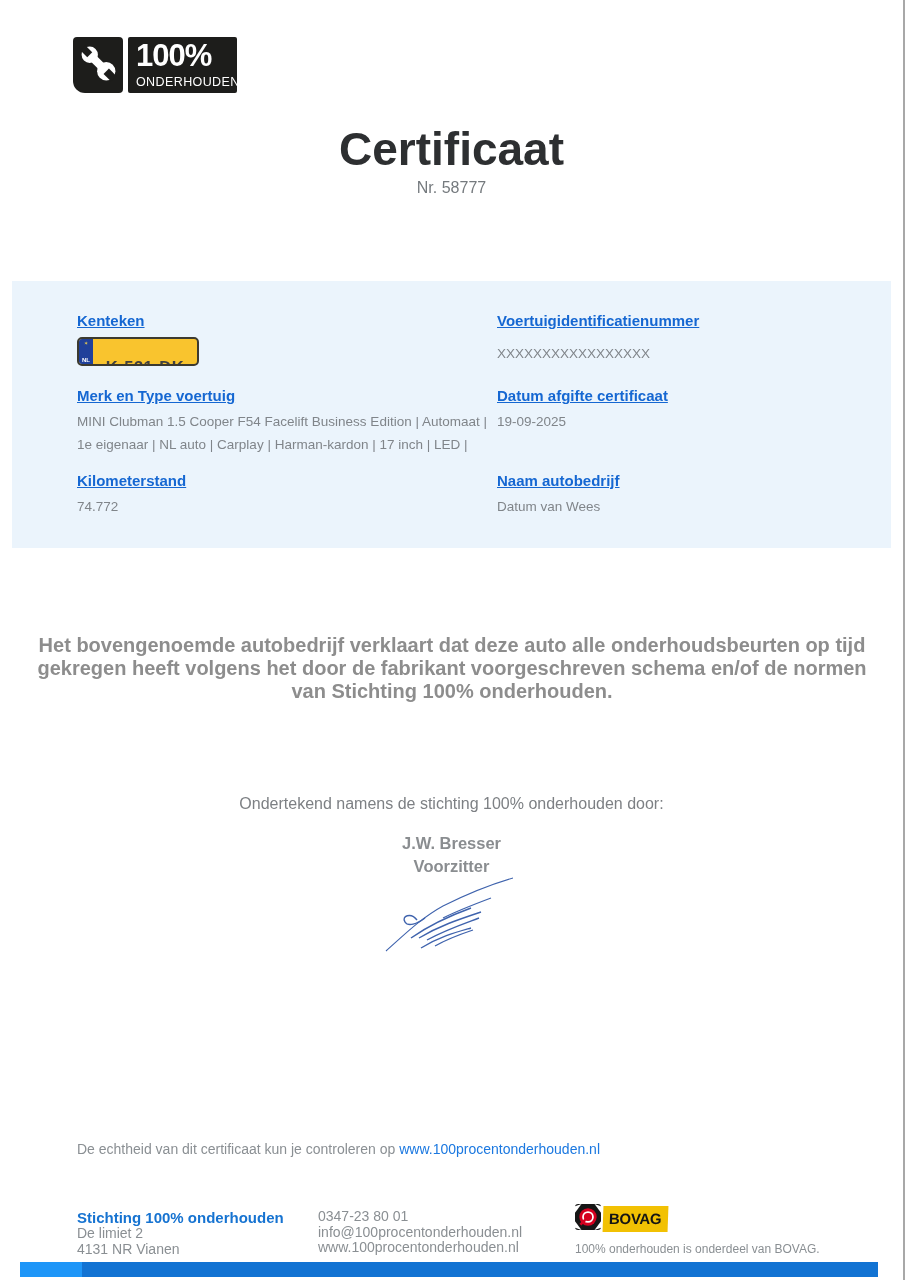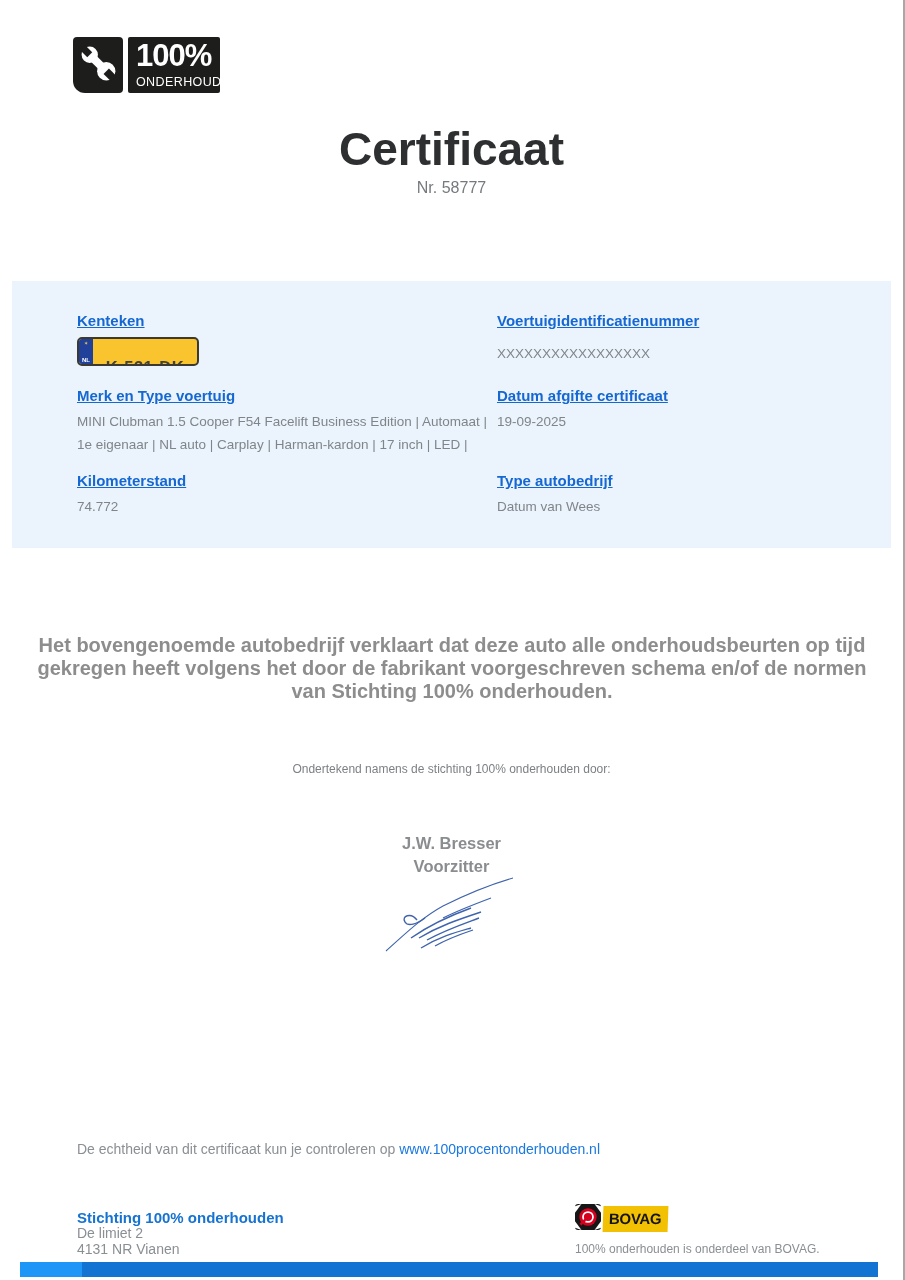--- a/index.html
+++ b/index.html
@@ -3,21 +3,21 @@
 <meta charset="utf-8">
 <style>
   html,body{margin:0;padding:0;background:#ffffff;}
   body{font-family:"Liberation Sans",sans-serif;}
   .page{position:relative;width:903px;height:1280px;background:#fff;border-right:2px solid #a8a8a8;overflow:hidden;}
 
   
   .logo{position:absolute;left:73px;top:37px;display:flex;gap:5px;height:56px;}
   .logo-tile{background:#1d1d1b;color:#fff;}
   .logo-wrench{width:50px;border-radius:4px 4px 4px 12px;display:flex;align-items:center;justify-content:center;}
-  .logo-textbox{width:92px;border-radius:2px;padding:5px 8px 4px 8px;box-sizing:border-box;display:flex;flex-direction:column;justify-content:space-between;}
+  .logo-textbox{width:109px;border-radius:2px;padding:5px 8px 4px 8px;box-sizing:border-box;display:flex;flex-direction:column;justify-content:space-between;}
   .brand-top{font-weight:bold;font-size:31px;line-height:28px;letter-spacing:-1px;}
   .brand-bottom{font-weight:normal;font-size:12.5px;letter-spacing:.4px;}
 
   
   .title{position:absolute;left:0;right:0;top:122px;text-align:center;font-size:46px;font-weight:bold;color:#2d2f31;}
   .cert-no{position:absolute;left:0;right:0;top:179px;text-align:center;font-size:16px;color:#757a7e;}
 
   
   .panel{position:absolute;left:12px;top:281px;width:879px;height:267px;background:#ebf4fc;}
   .fld{position:absolute;}
@@ -32,21 +32,21 @@
   .plate{display:flex;width:118px;height:25px;background:#f9c42e;border:2px solid #3c3a30;border-radius:5px;overflow:hidden;}
   .plate-strip{width:14px;background:#20409a;display:flex;flex-direction:column;align-items:center;justify-content:space-between;padding:2px 0 1px 0;box-sizing:border-box;}
   .plate-stars{color:#f9d64a;font-size:5px;line-height:5px;}
   .plate-cc{color:#fff;font-size:6px;font-weight:bold;line-height:6px;}
   .plate-num{flex:1;display:flex;align-items:center;justify-content:center;font-weight:bold;font-size:16.5px;letter-spacing:.5px;color:#404040;margin-top:28px;}
 
   
   .statement{position:absolute;left:33px;width:838px;top:634px;text-align:center;font-weight:bold;font-size:20px;line-height:23px;color:#8d8d8d;}
 
   
-  .sign-intro{position:absolute;left:0;right:0;top:762px;text-align:center;font-size:12px;color:#7d8084;}
+  .sign-intro{position:absolute;left:0;right:0;top:795px;text-align:center;font-size:16px;color:#7d8084;}
   .sign-name{position:absolute;left:0;right:0;top:834px;text-align:center;font-size:16.5px;font-weight:bold;color:#8a8d90;}
   .sign-role{position:absolute;left:0;right:0;top:857px;text-align:center;font-size:16.5px;font-weight:bold;color:#8a8d90;}
   .signature{position:absolute;left:383px;top:876px;width:135px;height:78px;}
 
   
   .verify{position:absolute;left:77px;top:1141px;font-size:14px;color:#8a8f93;}
   .verify a{color:#1b78e0;text-decoration:none;}
 
   
   .f-org{position:absolute;left:77px;top:1209px;font-size:14px;color:#8a8f93;line-height:15.5px;}
@@ -107,21 +107,21 @@
 
     <div class="fld col-l row2 lbl">Merk en Type voertuig</div>
     <div class="fld col-l row2v val merk">MINI Clubman 1.5 Cooper F54 Facelift Business Edition | Automaat | 1e eigenaar | NL auto | Carplay | Harman-kardon | 17 inch | LED |</div>
 
     <div class="fld col-r row2 lbl">Datum afgifte certificaat</div>
     <div class="fld col-r row2v val">19-09-2025</div>
 
     <div class="fld col-l row3 lbl">Kilometerstand</div>
     <div class="fld col-l row3v val">74.772</div>
 
-    <div class="fld col-r row3 lbl">Type autobedrijf</div>
+    <div class="fld col-r row3 lbl">Naam autobedrijf</div>
     <div class="fld col-r row3v val">Datum van Wees</div>
   </div>
 
   <div class="statement">Het bovengenoemde autobedrijf verklaart dat deze auto alle onderhoudsbeurten op tijd gekregen heeft volgens het door de fabrikant voorgeschreven schema en/of de normen van Stichting 100% onderhouden.</div>
 
   <div class="sign-intro">Ondertekend namens de stichting 100% onderhouden door:</div>
   <div class="sign-name">J.W. Bresser</div>
   <div class="sign-role">Voorzitter</div>
   <div class="signature">
     <svg width="135" height="78" viewBox="0 0 135 78" fill="none">
@@ -137,20 +137,25 @@
   </div>
 
   <div class="verify"><span>De echtheid van dit certificaat kun je controleren op </span><a href="#">www.100procentonderhouden.nl</a></div>
 
   <div class="f-org">
     <div class="org-name">Stichting 100% onderhouden</div>
     <div>De limiet 2</div>
     <div>4131 NR Vianen</div>
   </div>
 
+  <div class="f-contact">
+    <div>0347-23 80 01</div>
+    <div>info@100procentonderhouden.nl</div>
+    <div>www.100procentonderhouden.nl</div>
+  </div>
 
   <div class="f-bovag">
     <div class="bovag-row">
       <span>
         <svg width="26" height="26" viewBox="0 0 24 24">
           <rect x="0" y="0" width="24" height="24" rx="3" fill="#161616"></rect>
           <polygon points="0,2 6,0 0,8" fill="#fff"></polygon>
           <polygon points="24,2 18,0 24,8" fill="#fff"></polygon>
           <polygon points="0,22 6,24 0,16" fill="#fff"></polygon>
           <polygon points="24,22 18,24 24,16" fill="#fff"></polygon>

